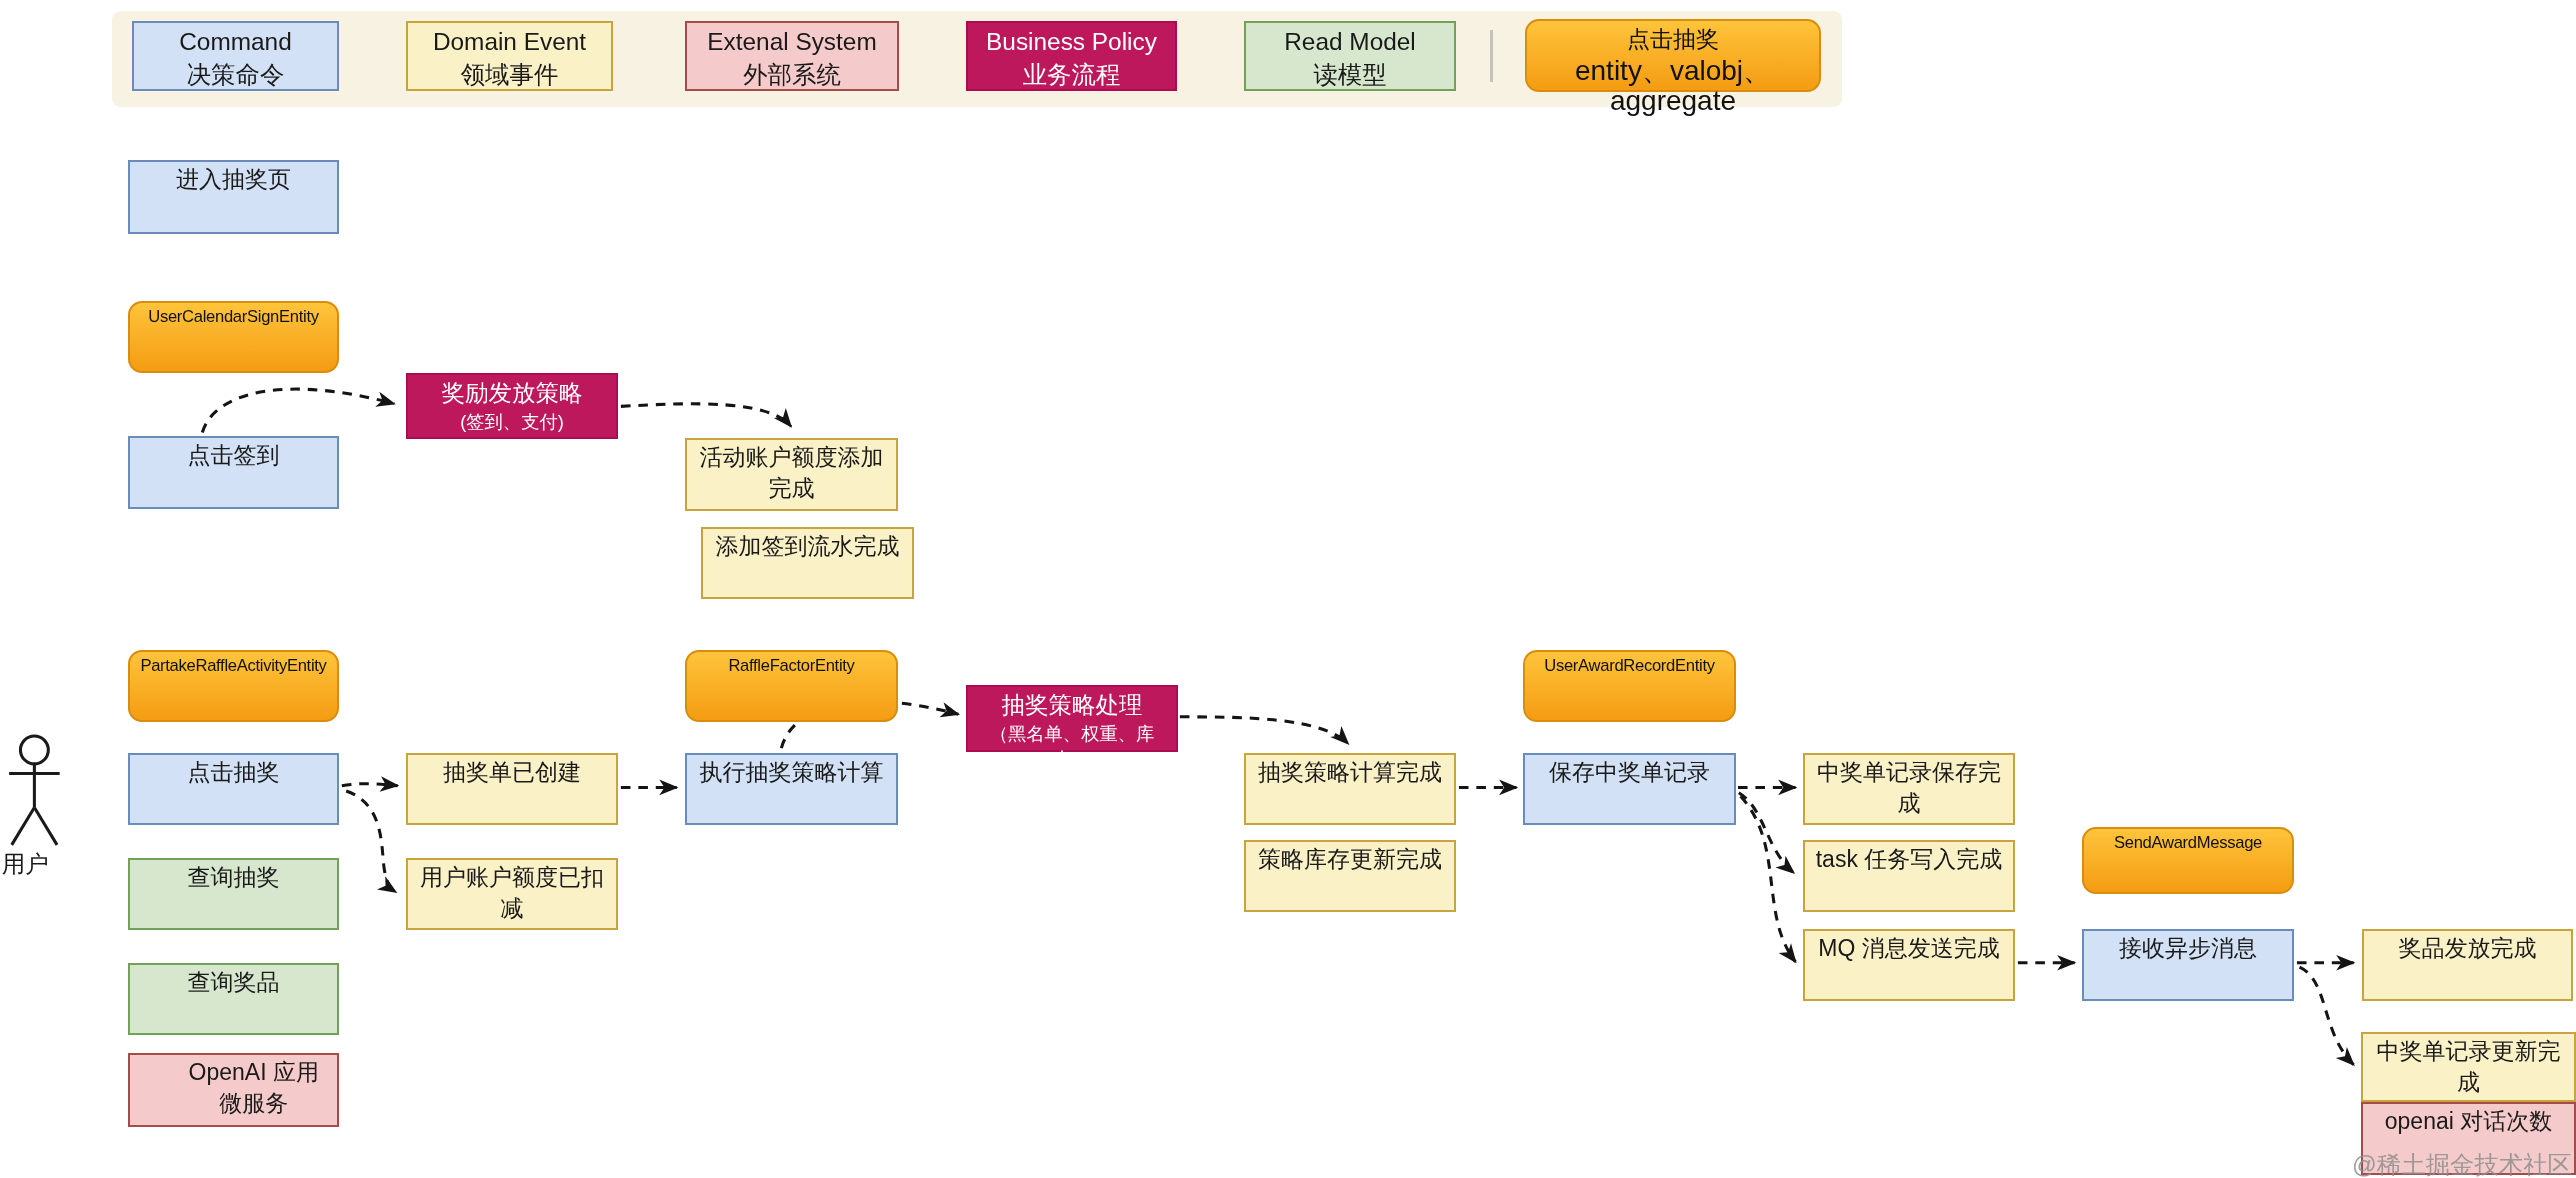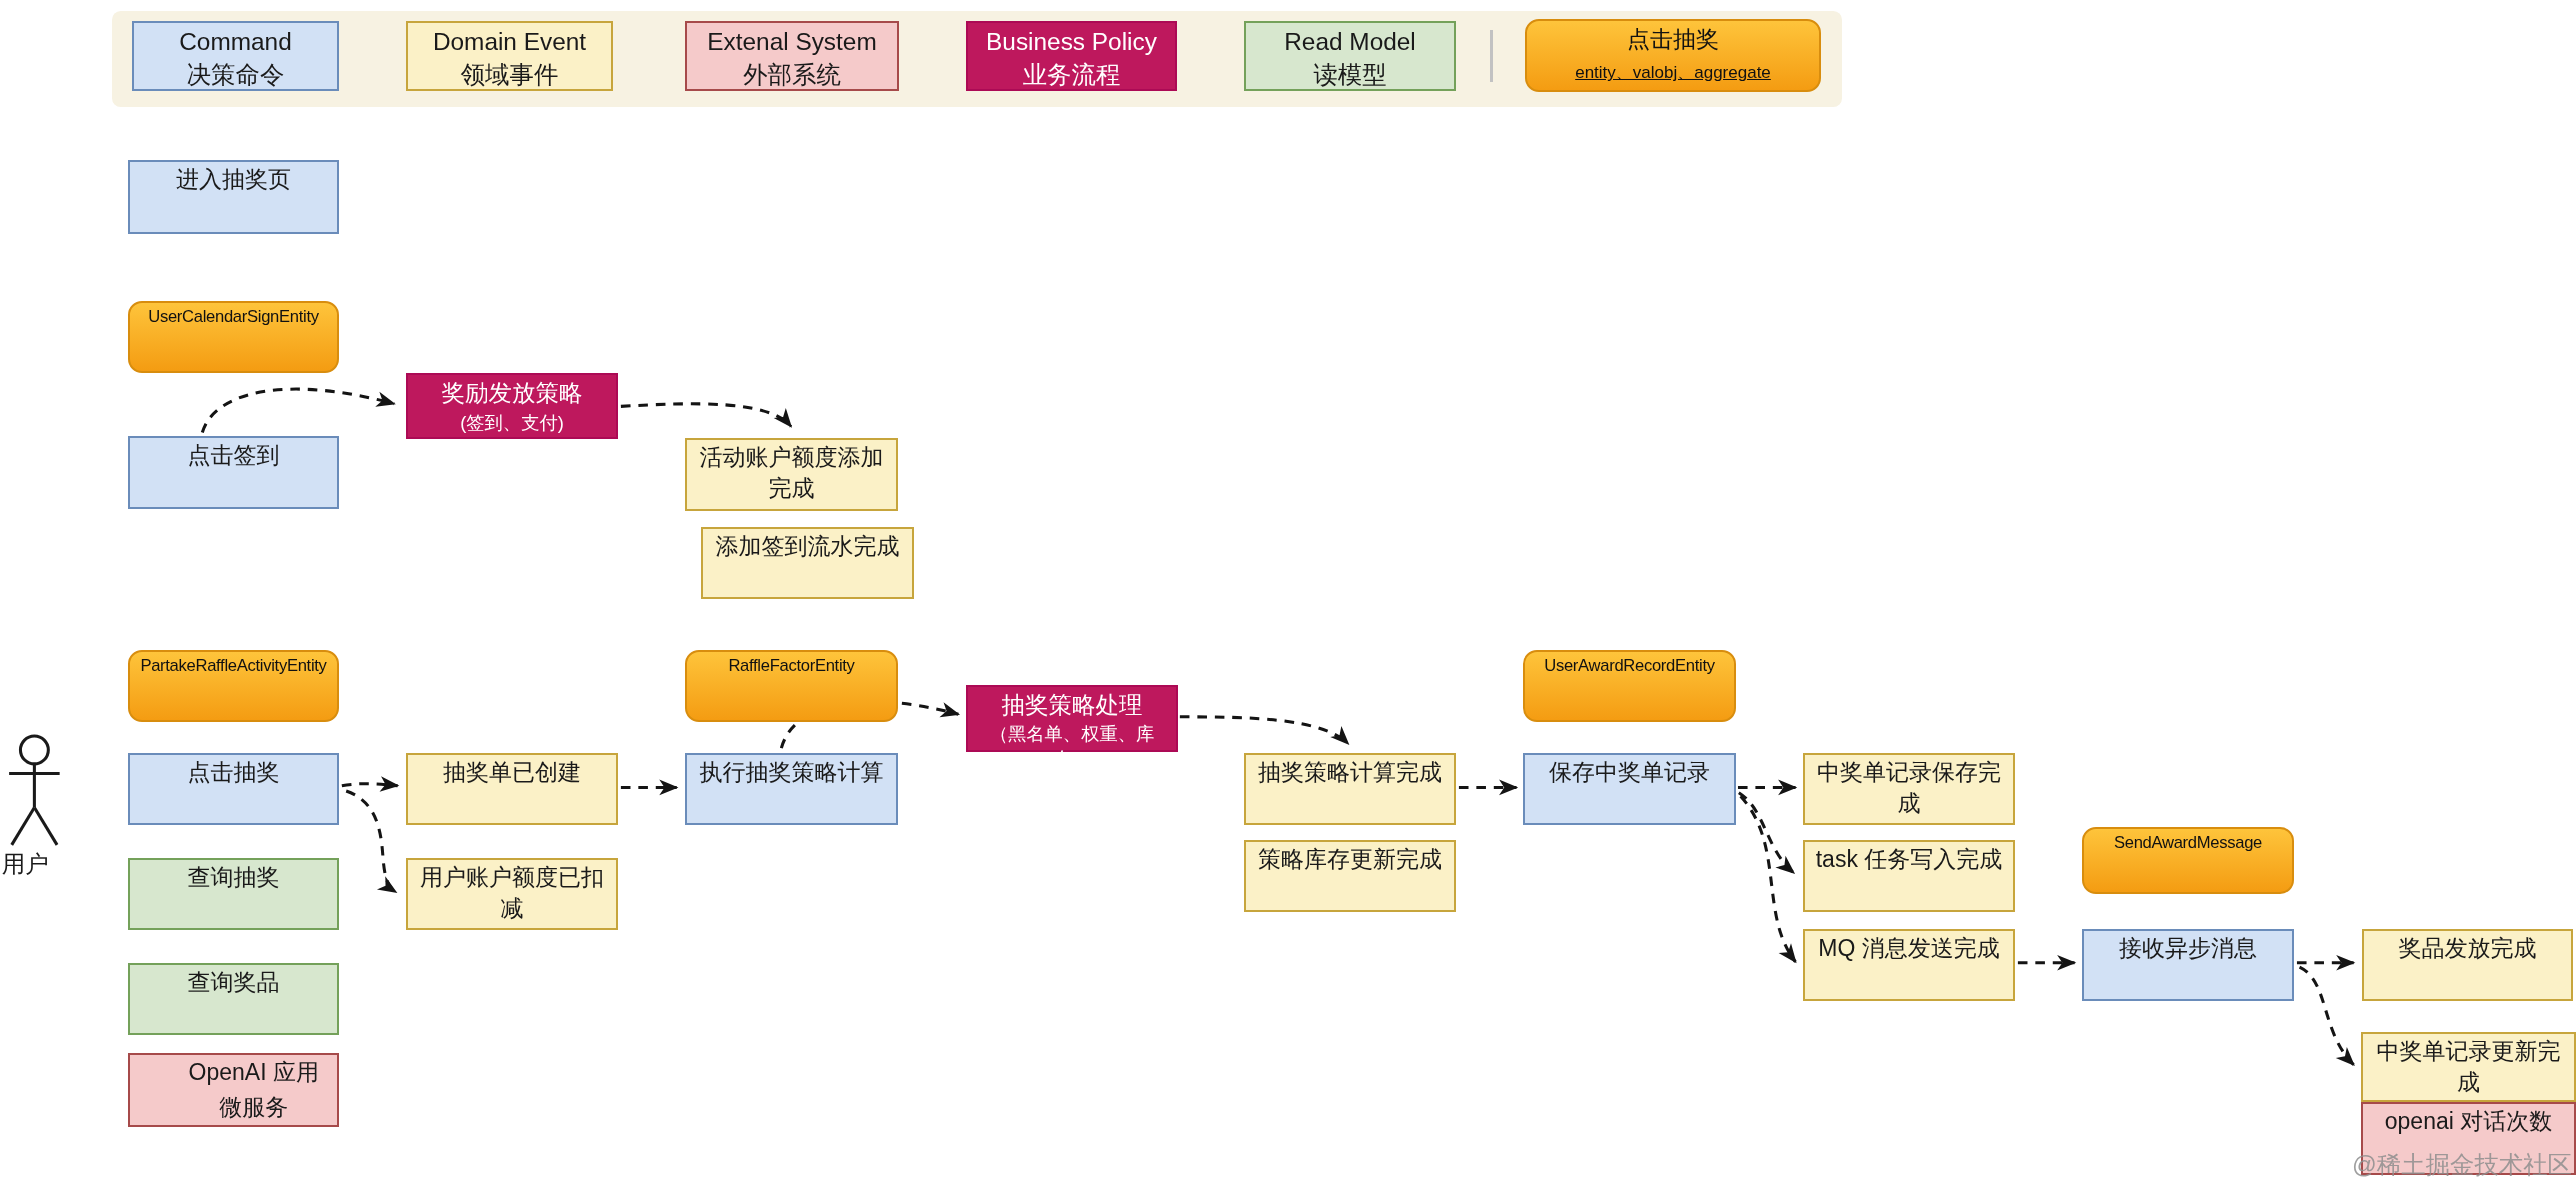--- a/index.html
+++ b/index.html
@@ -6,37 +6,37 @@
   html,body{margin:0;padding:0;background:#fff;}
   body{width:2576px;height:1179px;position:relative;overflow:hidden;
        font-family:"Liberation Sans","DejaVu Sans",sans-serif;color:#1a1a1a;}
   #stage{position:absolute;left:0;top:0;width:2576px;height:1179px;}
   .legend-bar{position:absolute;left:112px;top:10.5px;width:1730px;height:96px;
               background:#f7f2e2;border-radius:8.7px;}
   .legend-divider{position:absolute;left:1490px;top:30px;width:2.6px;height:52px;background:#c2c2c2;}
   svg#edges{position:absolute;left:0;top:0;}
   .edge{fill:none;stroke:#141414;stroke-width:3.5;stroke-dasharray:11 9;}
   .node{position:absolute;box-sizing:border-box;display:flex;flex-direction:column;
-        align-items:center;justify-content:space-between;text-align:center;
+        align-items:center;justify-content:flex-start;text-align:center;
         font-size:23px;line-height:31px;padding:1.7px 3.5px;}
   .node .l1,.node .l2{width:100%;}
   .node.command{background:#d2e1f5;border:2.6px solid #6a8cba;}
   .node.event{background:#fbf1c7;border:2.6px solid #c7a53c;}
   .node.read{background:#d7e7ce;border:2.6px solid #74a15a;}
   .node.external{background:#f5caca;border:2.6px solid #a64a4a;}
   .node.policy{background:#be185d;border:2.6px solid #ac0a55;color:#fff;}
   .node.policy .l1{font-size:23.5px;line-height:32px;}
   .node.policy .l2{font-size:18.3px;line-height:25px;}
   .node.entity{background:linear-gradient(180deg,#fec43b 0%,#f49c12 100%);
                border:2.6px solid #d88d0e;border-radius:14px;color:#111;}
   .node.entity .l1{font-size:16.6px;letter-spacing:-0.3px;line-height:23px;}
   .node.legend .l1{font-size:24.4px;line-height:33px;}
   .node.legend .l2{font-size:24.4px;line-height:33px;}
   .node.legend.entity .l1{font-size:23px;letter-spacing:0;line-height:33px;}
-  .node.legend.entity .l2{font-size:17px;letter-spacing:0;line-height:30px;text-decoration:underline;}
+  .node.legend.entity .l2{font-size:28px;letter-spacing:0;line-height:30px;}
   #actor-figure{position:absolute;left:1.7px;top:729px;}
   #actor-label{position:absolute;left:1.7px;top:848px;width:70px;text-align:left;
                font-size:23.5px;}
   #watermark{position:absolute;left:2227px;top:1149px;width:345px;text-align:right;
              font-size:24.4px;color:#8f8f8f;opacity:.85;z-index:5;}
 </style>
 </head>
 <body>
 
 <div id="stage">

